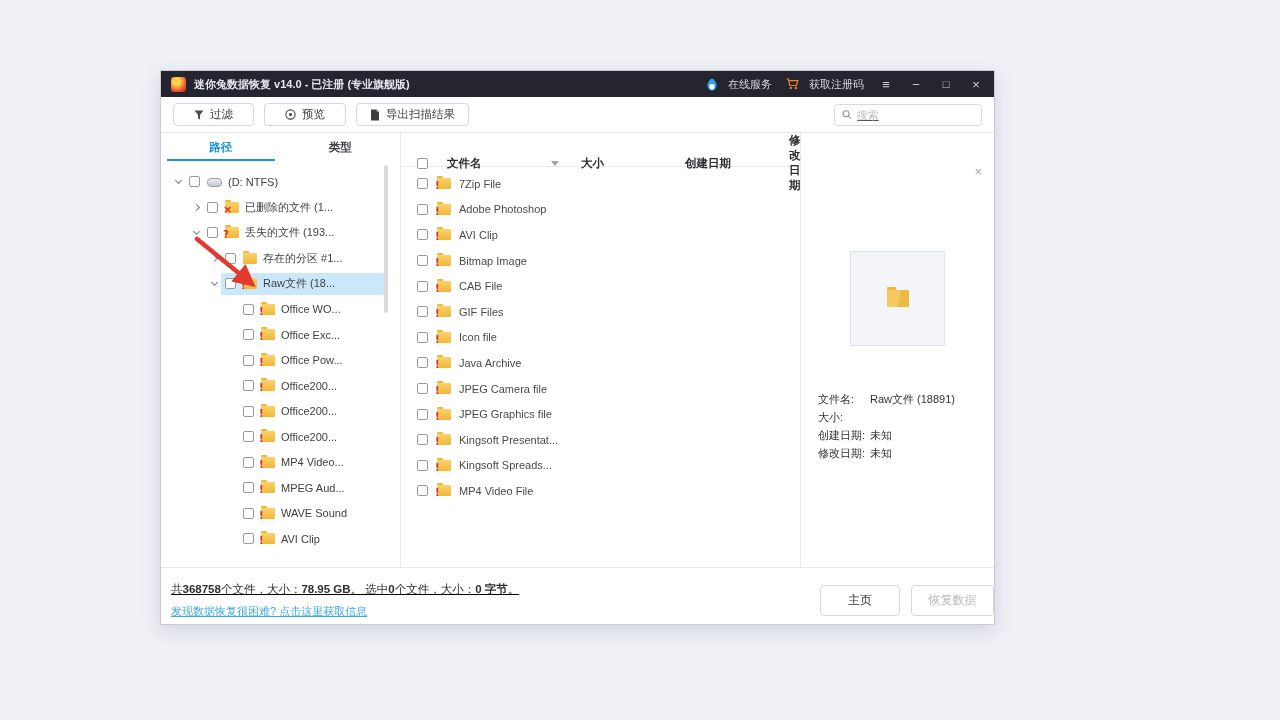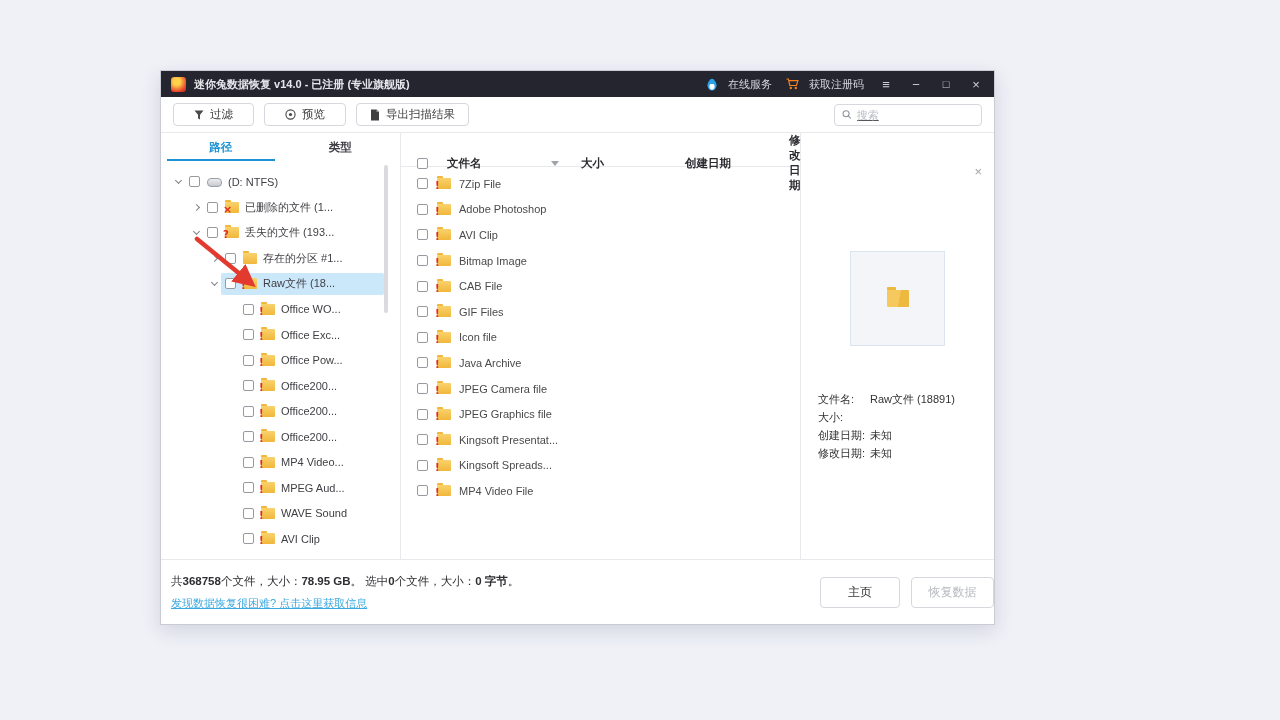--- a/index.html
+++ b/index.html
@@ -108,22 +108,22 @@
     background:linear-gradient(100deg,#f6c95e 55%,#eeb93f 56%); border-radius:1px; }
   .bigfolder::before { content:''; position:absolute; top:-3px; left:0; width:9px;
     height:3px; background:#eeb93f; border-radius:1px 1px 0 0; }
   .details { position:absolute; top:260px; left:17px; right:6px; font-size:11px;
     color:#333; }
   .drow { display:flex; margin-bottom:5px; line-height:13px; }
   .dlabel { width:52px; flex:none; }
   .dvalue { white-space:nowrap; }
 
   
-  .statusbar { height:65px; border-top:1px solid #e7e9ed; position:relative;
-    padding:14px 16px 0 10px; flex:none; background:#fff; }
+  .statusbar { height:57px; border-top:1px solid #e7e9ed; position:relative;
+    padding:14px 16px 0 10px; flex:none; background:#fff;text-decoration:underline; }
   .summary { font-size:11.5px; color:#2f2f33; }
   .summary b { font-weight:bold; }
   .infolink { display:inline-block; margin-top:7px; font-size:11px; color:#3ba9e0;
     text-decoration:underline; cursor:pointer; }
   .sbtns { position:absolute; right:0; top:17px; display:flex; gap:11px; }
   .sbtn { height:31px; border:1px solid #d6d8dd; border-radius:4px; background:#fff;
     font-size:12px; font-family:inherit; color:#333; }
   .sbtn.home { width:80px; }
   .sbtn.recover { width:83px; color:#b8bbc0; }
 

